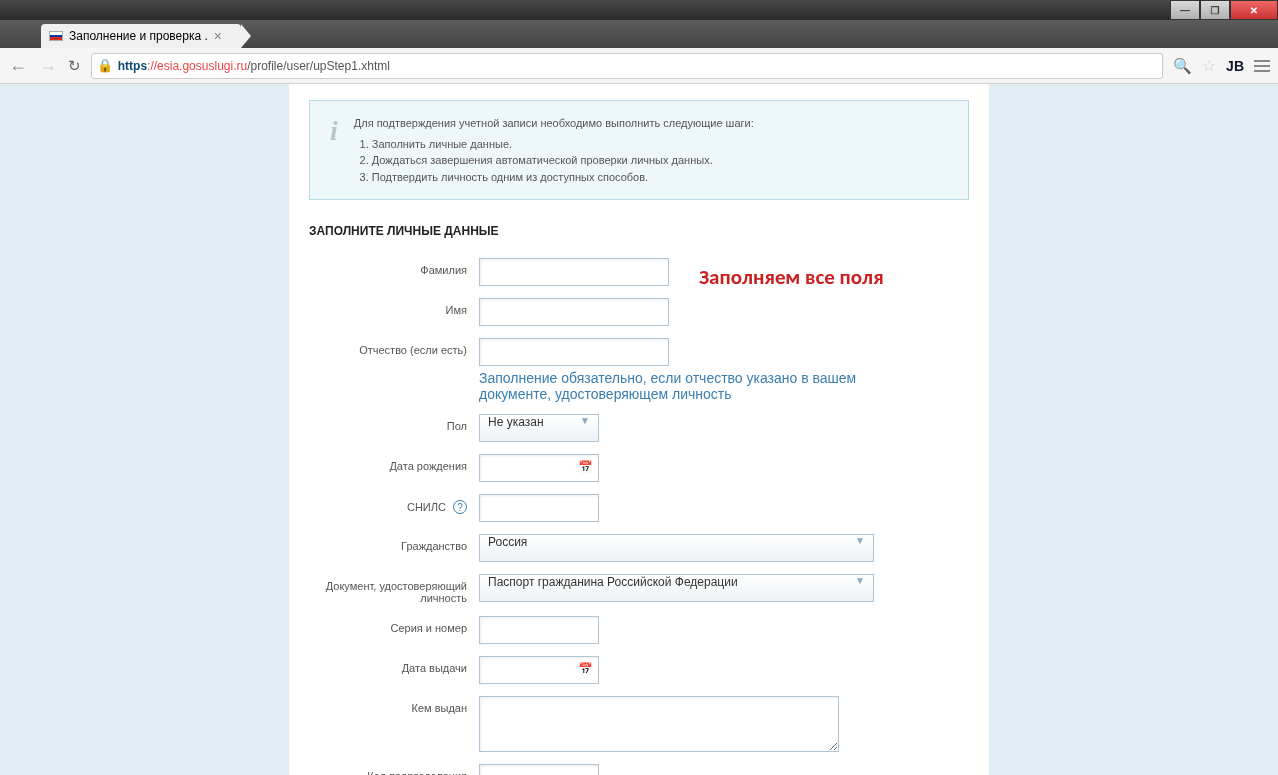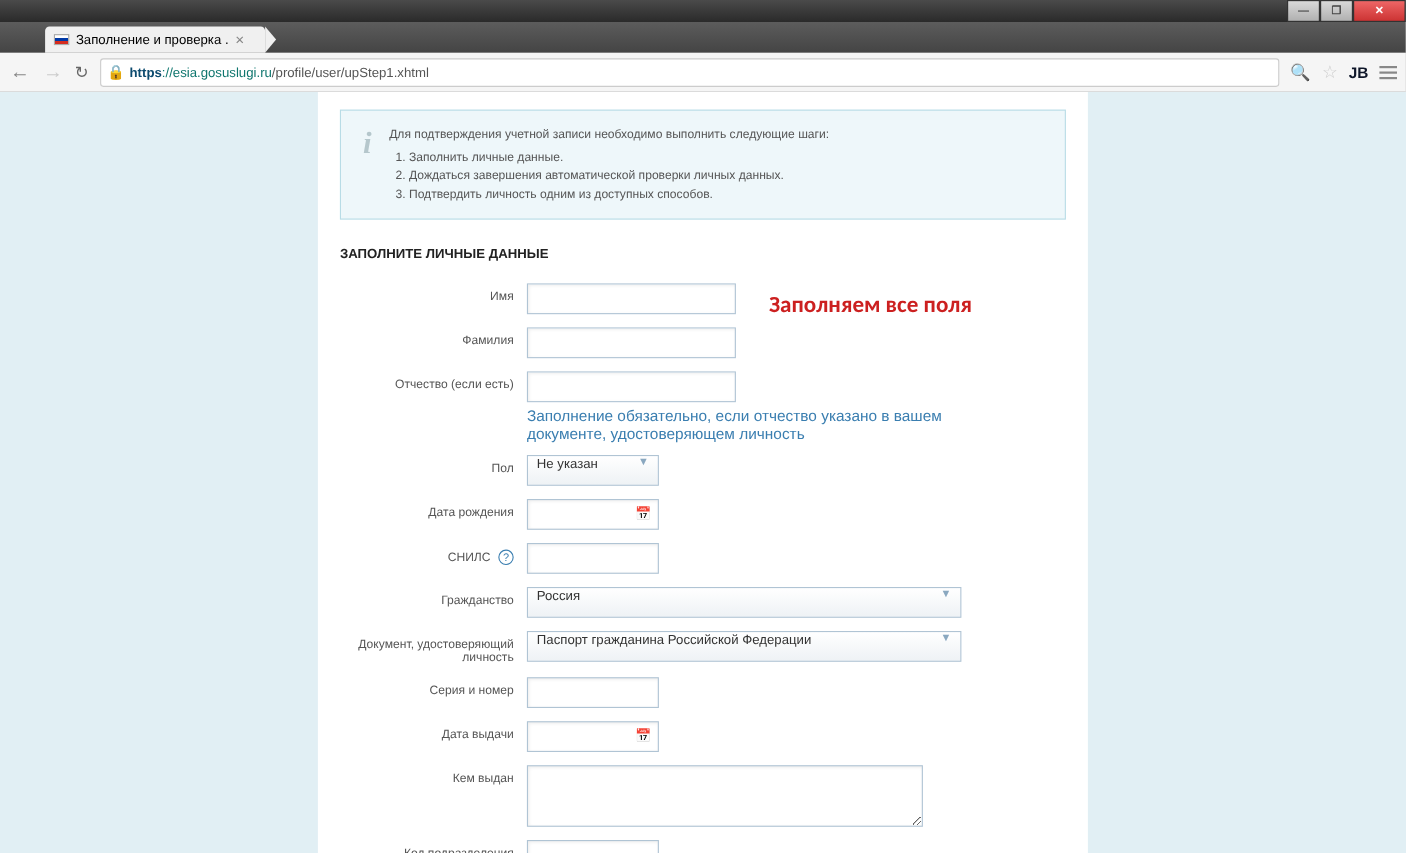--- a/index.html
+++ b/index.html
@@ -90,21 +90,21 @@
   </div>
 </div>
 
 <div class="toolbar">
   <span class="nav-arrow">←</span>
   <span class="nav-arrow" style="color:#ccc">→</span>
   <span class="reload">↻</span>
   <div class="urlbox">
     <span class="lock">🔒</span>
     <span class="url-prefix">https</span>
-    <span style="color:#0f766e">://esia.gosuslugi.ru</span>
+    <span style="color:#ef4444">://esia.gosuslugi.ru</span>
     <span class="url-rest">/profile/user/upStep1.xhtml</span>
   </div>
   <div class="toolbar-right">
     <span class="zoom">🔍</span>
     <span class="star">☆</span>
     <span class="jb">JB</span>
     <span class="menu-icon">
         <span></span>
       </span>
   </div>
@@ -125,27 +125,27 @@
           </ol>
         </div>
       </div>
 
       <div class="section-title">ЗАПОЛНИТЕ ЛИЧНЫЕ ДАННЫЕ</div>
 
       <div class="annotation" style="left:410px; top:180px;">Заполняем все поля</div>
 
       <div class="form">
         <div class="row">
+          <div class="lbl">Фамилия</div>
+          <div class="ctrl">
+              <input class="input narrow" style="">
+            </div>
+        </div>
+        <div class="row">
           <div class="lbl">Имя</div>
-          <div class="ctrl">
-              <input class="input narrow" style="">
-            </div>
-        </div>
-        <div class="row">
-          <div class="lbl">Фамилия</div>
           <div class="ctrl">
               <input class="input narrow" style="">
             </div>
         </div>
         <div class="row">
           <div class="lbl">Отчество (если есть)</div>
           <div class="ctrl">
             <input class="input narrow" style="">
             <div class="hint">Заполнение обязательно, если отчество указано в вашем документе, удостоверяющем личность</div>
           </div>

